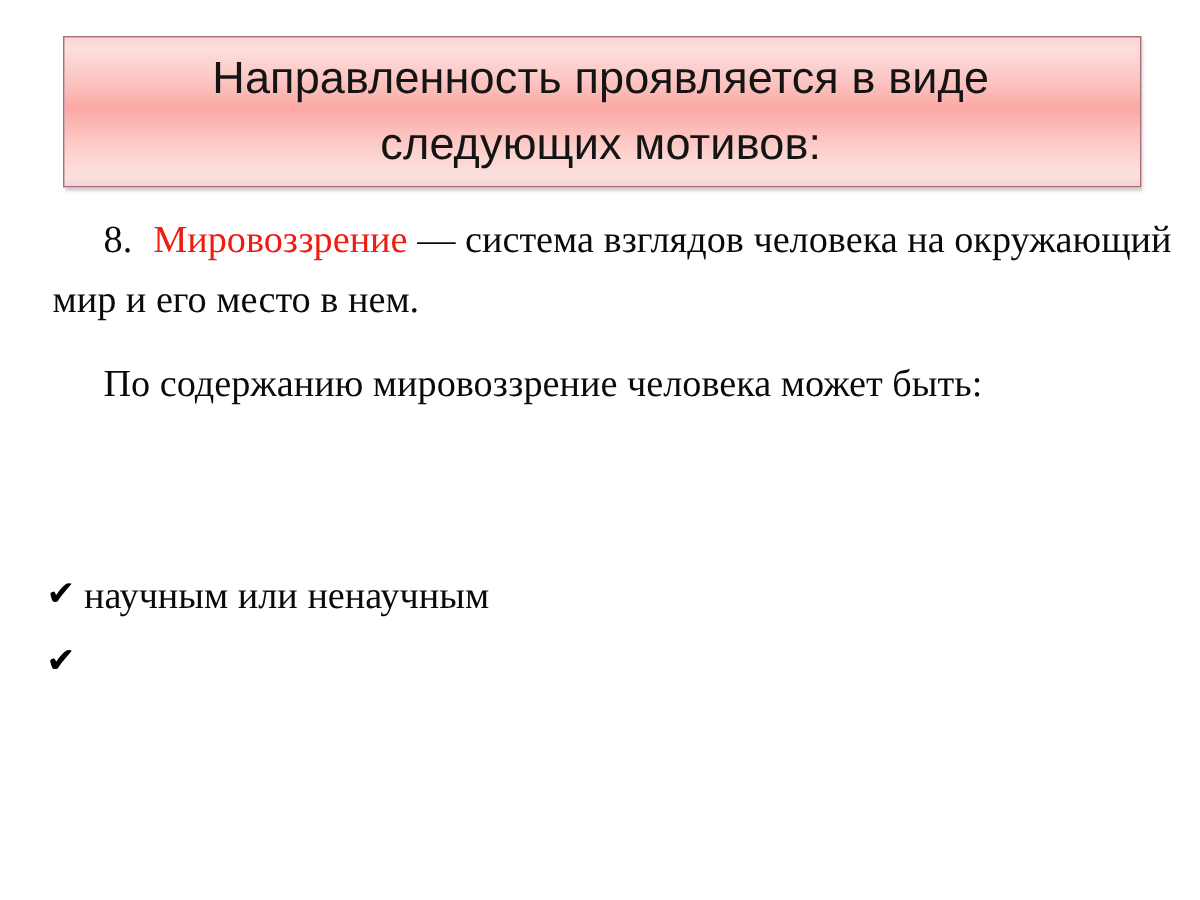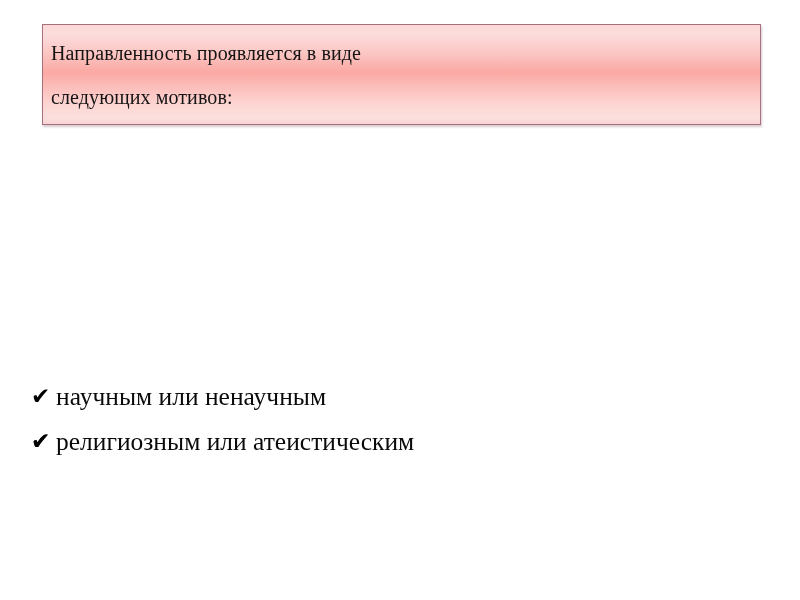--- a/index.html
+++ b/index.html
@@ -42,26 +42,27 @@
         #fcbdb9 62%,
         #fdd5d2 80%,
         #fbe0de 94%,
         #f6d2d4 100%);
     box-shadow: 1px 2px 2px rgba(120, 80, 90, 0.30);
     padding: 6px 10px 0 8px;
     overflow: hidden;
   }
 
   #title-text {
-    font-family: Liberation Serif, serif;
-    font-size: 20px;
+    font-family: Liberation Sans, sans-serif;
+    font-size: 30px;
     line-height: 44px;
     color: #141414;
     letter-spacing: 0.1px;
     white-space: pre-line;
+    text-align: center;
   }
 
   
   #body-area {
     position: absolute;
     left: 35px;
     top: 140px;
     width: 746px;
   }
 
@@ -127,28 +128,36 @@
 </head>
 <body>
 
 <div id="slide">
 
   <div id="title-box">
     <div id="title-text">Направленность проявляется в виде
 следующих мотивов:</div>
   </div>
 
+  <div id="body-area">
+
+    <p class="para indent" id="para-1">
+      <span class="num">8.</span><span class="accent">Мировоззрение</span> <span class="dash">—</span> <span>система взглядов человека на окружающий мир и его место в нем.</span>
+    </p>
+
+    <p class="para indent" id="para-2">По содержанию мировоззрение человека может быть:</p>
+
+  </div>
 
   <ul id="bullet-list">
     <li>
       <span class="check">✔</span>
       <span>научным или ненаучным</span>
     </li>
     <li>
       <span class="check">✔</span>
     </li>
     <li>
       <span class="check">✔</span>
-      <span>религиозным или атеистическим</span>
     </li>
   </ul>
 
 </div>
 
 </body></html>

